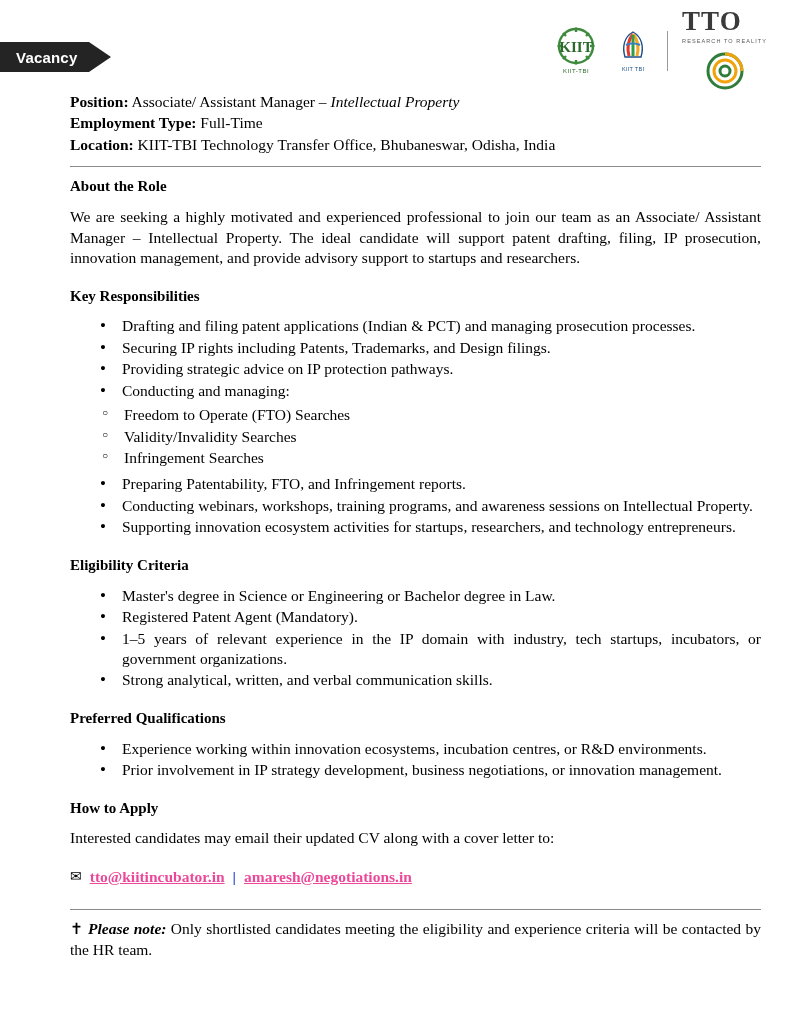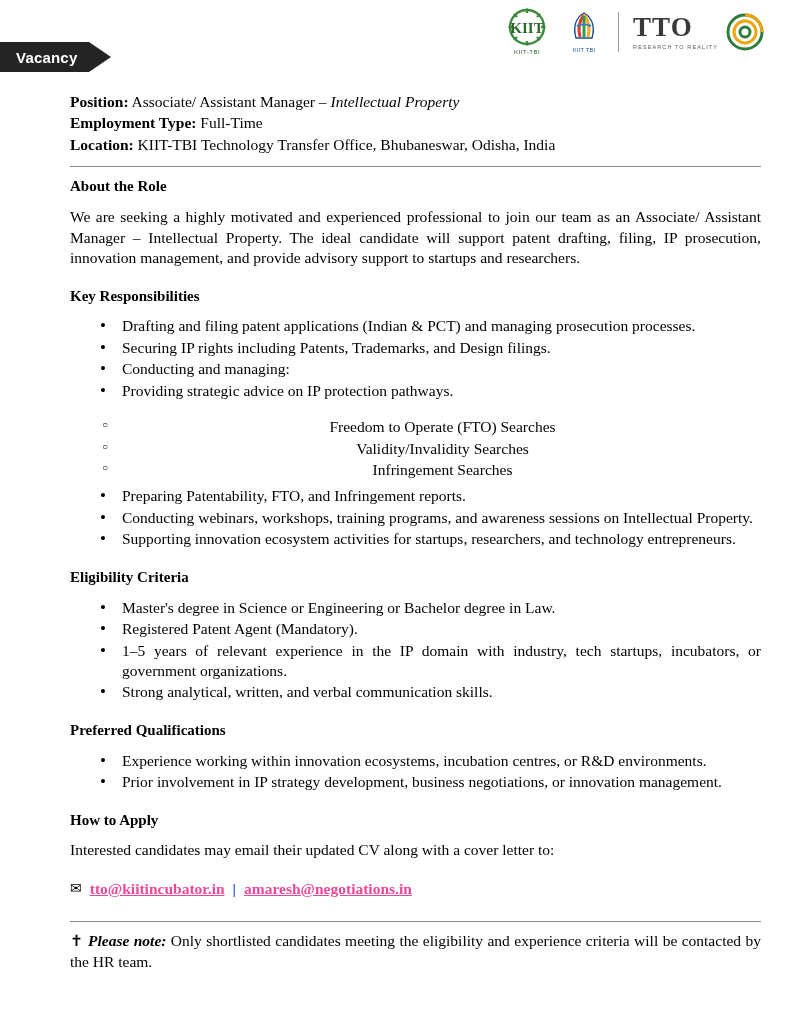--- a/index.html
+++ b/index.html
@@ -75,21 +75,21 @@
     color: #1b4f8a;
     letter-spacing: .3px;
     margin-top: 1px;
   }
   .logo-div {
     width: 1px;
     height: 40px;
     background: #9a9a9a;
     margin: 0 4px;
   }
-  .logo-tto { display: flex; align-items: center; gap: 5px; }
+  .logo-tto { display: flex; align-items: center; gap: 5px; flex-direction: column; }
   .tto-text { display: flex; flex-direction: column; }
   .tto-main {
     font-family: "Liberation Serif", serif;
     font-size: 27px;
     font-weight: bold;
     color: #3a3a3a;
     line-height: 1;
     letter-spacing: 1px;
   }
   .tto-sub {
@@ -139,24 +139,23 @@
     text-align: justify;
   }
   ul.bullets > li::before {
     content: "\2022";
     position: absolute;
     left: -22px;
     top: -1px;
     font-size: 17px;
   }
   ul.sub {
-    margin: 16px 0 0 0;
+    margin: 4px 0 0 0;
     padding-left: 54px;
     list-style: none;
-    text-align: center;
   }
   ul.sub > li {
     position: relative;
     margin-bottom: 1px;
   }
   ul.sub > li::before {
     content: "\25CB";
     position: absolute;
     left: -22px;
     top: 1px;
@@ -267,22 +266,22 @@
 
     <hr class="rule">
 
     <h2 class="section" style="margin-top:0;">About the Role</h2>
     <p class="para">We are seeking a highly motivated and experienced professional to join our team as an Associate/ Assistant Manager – Intellectual Property. The ideal candidate will support patent drafting, filing, IP prosecution, innovation management, and provide advisory support to startups and researchers.</p>
 
     <h2 class="section">Key Responsibilities</h2>
     <ul class="bullets">
       <li>Drafting and filing patent applications (Indian &amp; PCT) and managing prosecution processes.</li>
       <li>Securing IP rights including Patents, Trademarks, and Design filings.</li>
+      <li>Providing strategic advice on IP protection pathways.</li>
       <li>Conducting and managing:</li>
-      <li>Providing strategic advice on IP protection pathways.</li>
     </ul>
     <ul class="sub">
       <li>Freedom to Operate (FTO) Searches</li>
       <li>Validity/Invalidity Searches</li>
       <li>Infringement Searches</li>
     </ul>
     <ul class="bullets">
       <li>Preparing Patentability, FTO, and Infringement reports.</li>
       <li>Conducting webinars, workshops, training programs, and awareness sessions on Intellectual Property.</li>
       <li>Supporting innovation ecosystem activities for startups, researchers, and technology entrepreneurs.</li>

